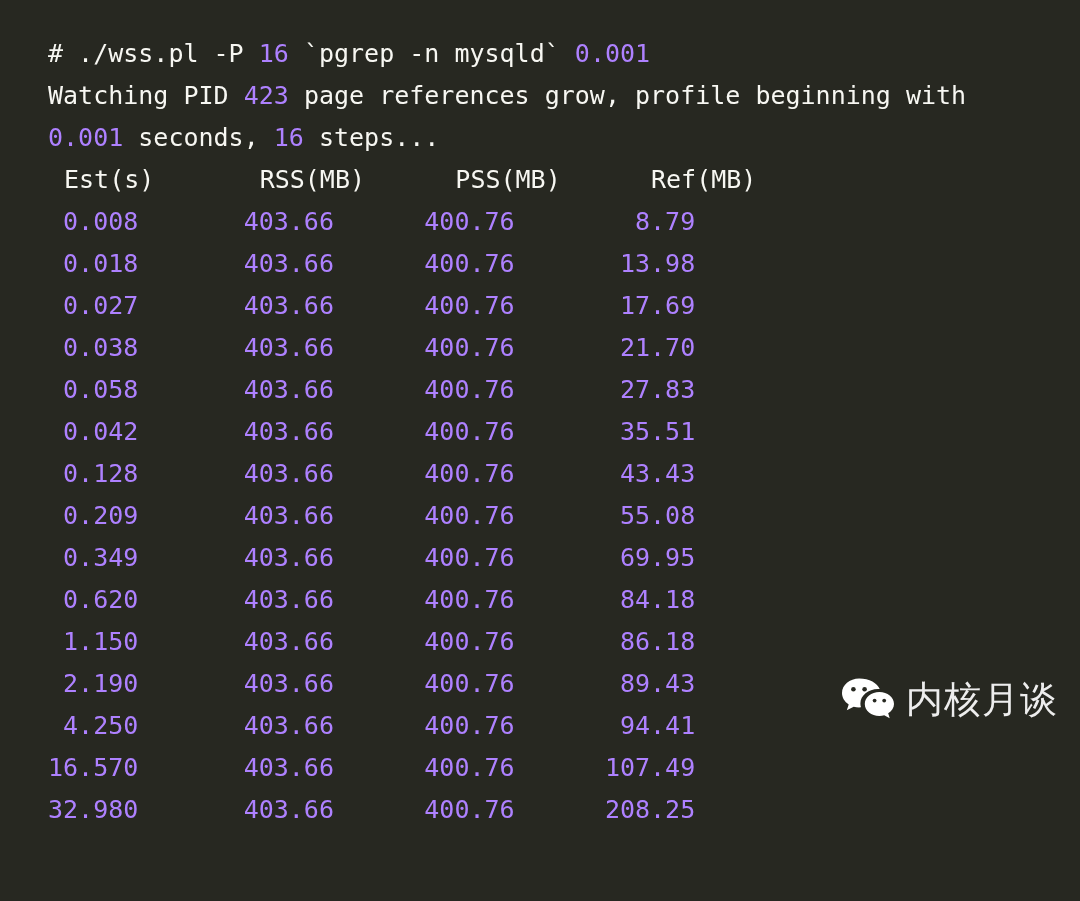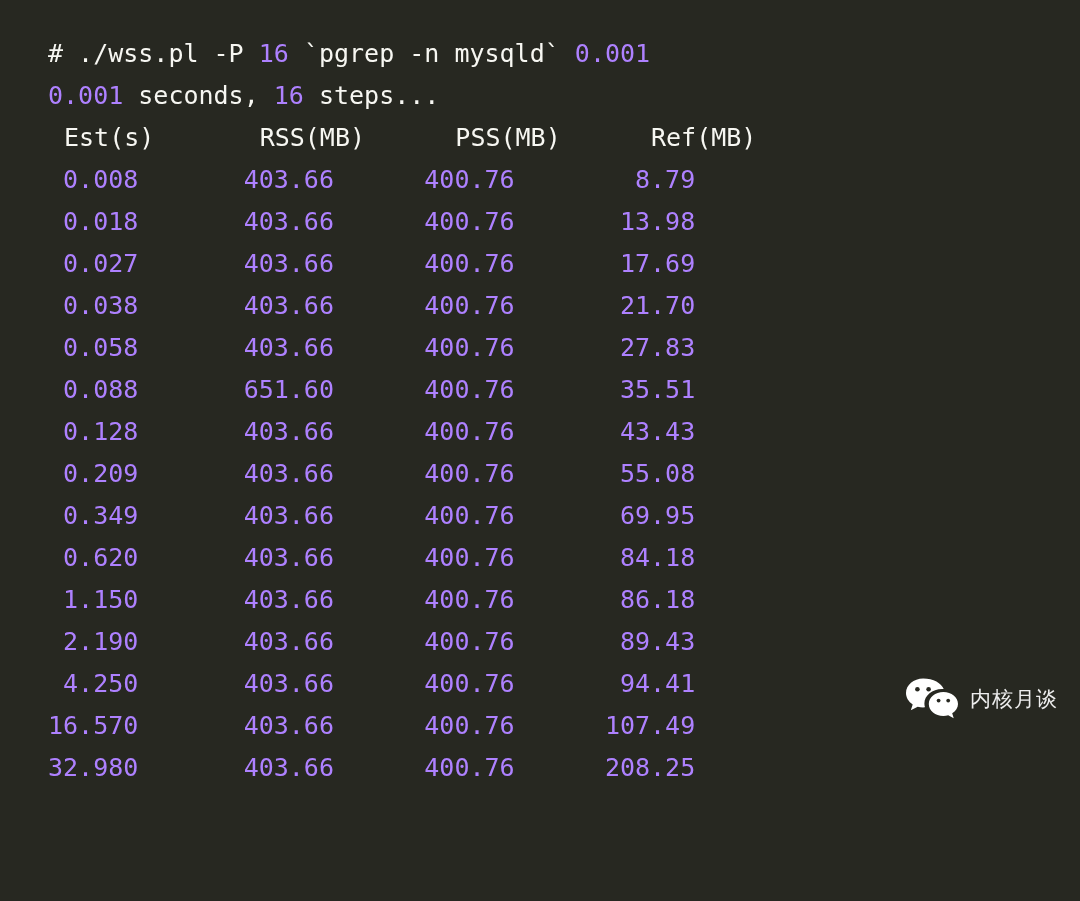--- a/index.html
+++ b/index.html
@@ -44,46 +44,47 @@
     align-items: center;
     gap: 11px;
   }
   #wechat-logo {
     display: block;
     width: 54px;
     height: 44px;
   }
   #watermark-text {
     font-family: "DejaVu Sans", "Liberation Sans", sans-serif;
-    font-size: 21px;
+    font-size: 37px;
     line-height: 27px;
     color: #ededed;
     letter-spacing: 1px;
     white-space: pre;
   }
 </style>
 </head>
 <body>
 
 <div id="terminal">
 
   <div class="line"><span class="plain"># </span><span class="plain">./wss.pl -P </span><span class="num">16</span><span class="plain"> `pgrep -n mysqld` </span><span class="num">0.001</span></div>
 
+  <div class="line"><span class="plain">Watching PID </span><span class="num">423</span><span class="plain"> page references grow, profile beginning with</span></div>
 
   <div class="line"><span class="num">0.001</span><span class="plain"> seconds, </span><span class="num">16</span><span class="plain"> steps...</span></div>
 
   <div class="line hdr">Est(s)       RSS(MB)      PSS(MB)      Ref(MB)</div>
 
   <div id="table-body">
       <div class="line row"> 0.008       403.66      400.76        8.79</div>
       <div class="line row"> 0.018       403.66      400.76       13.98</div>
       <div class="line row"> 0.027       403.66      400.76       17.69</div>
       <div class="line row"> 0.038       403.66      400.76       21.70</div>
       <div class="line row"> 0.058       403.66      400.76       27.83</div>
-      <div class="line row"> 0.088       651.60      400.76       35.51</div>
+      <div class="line row"> 0.042       403.66      400.76       35.51</div>
       <div class="line row"> 0.128       403.66      400.76       43.43</div>
       <div class="line row"> 0.209       403.66      400.76       55.08</div>
       <div class="line row"> 0.349       403.66      400.76       69.95</div>
       <div class="line row"> 0.620       403.66      400.76       84.18</div>
       <div class="line row"> 1.150       403.66      400.76       86.18</div>
       <div class="line row"> 2.190       403.66      400.76       89.43</div>
       <div class="line row"> 4.250       403.66      400.76       94.41</div>
       <div class="line row">16.570       403.66      400.76      107.49</div>
       <div class="line row">32.980       403.66      400.76      208.25</div>
     </div>

